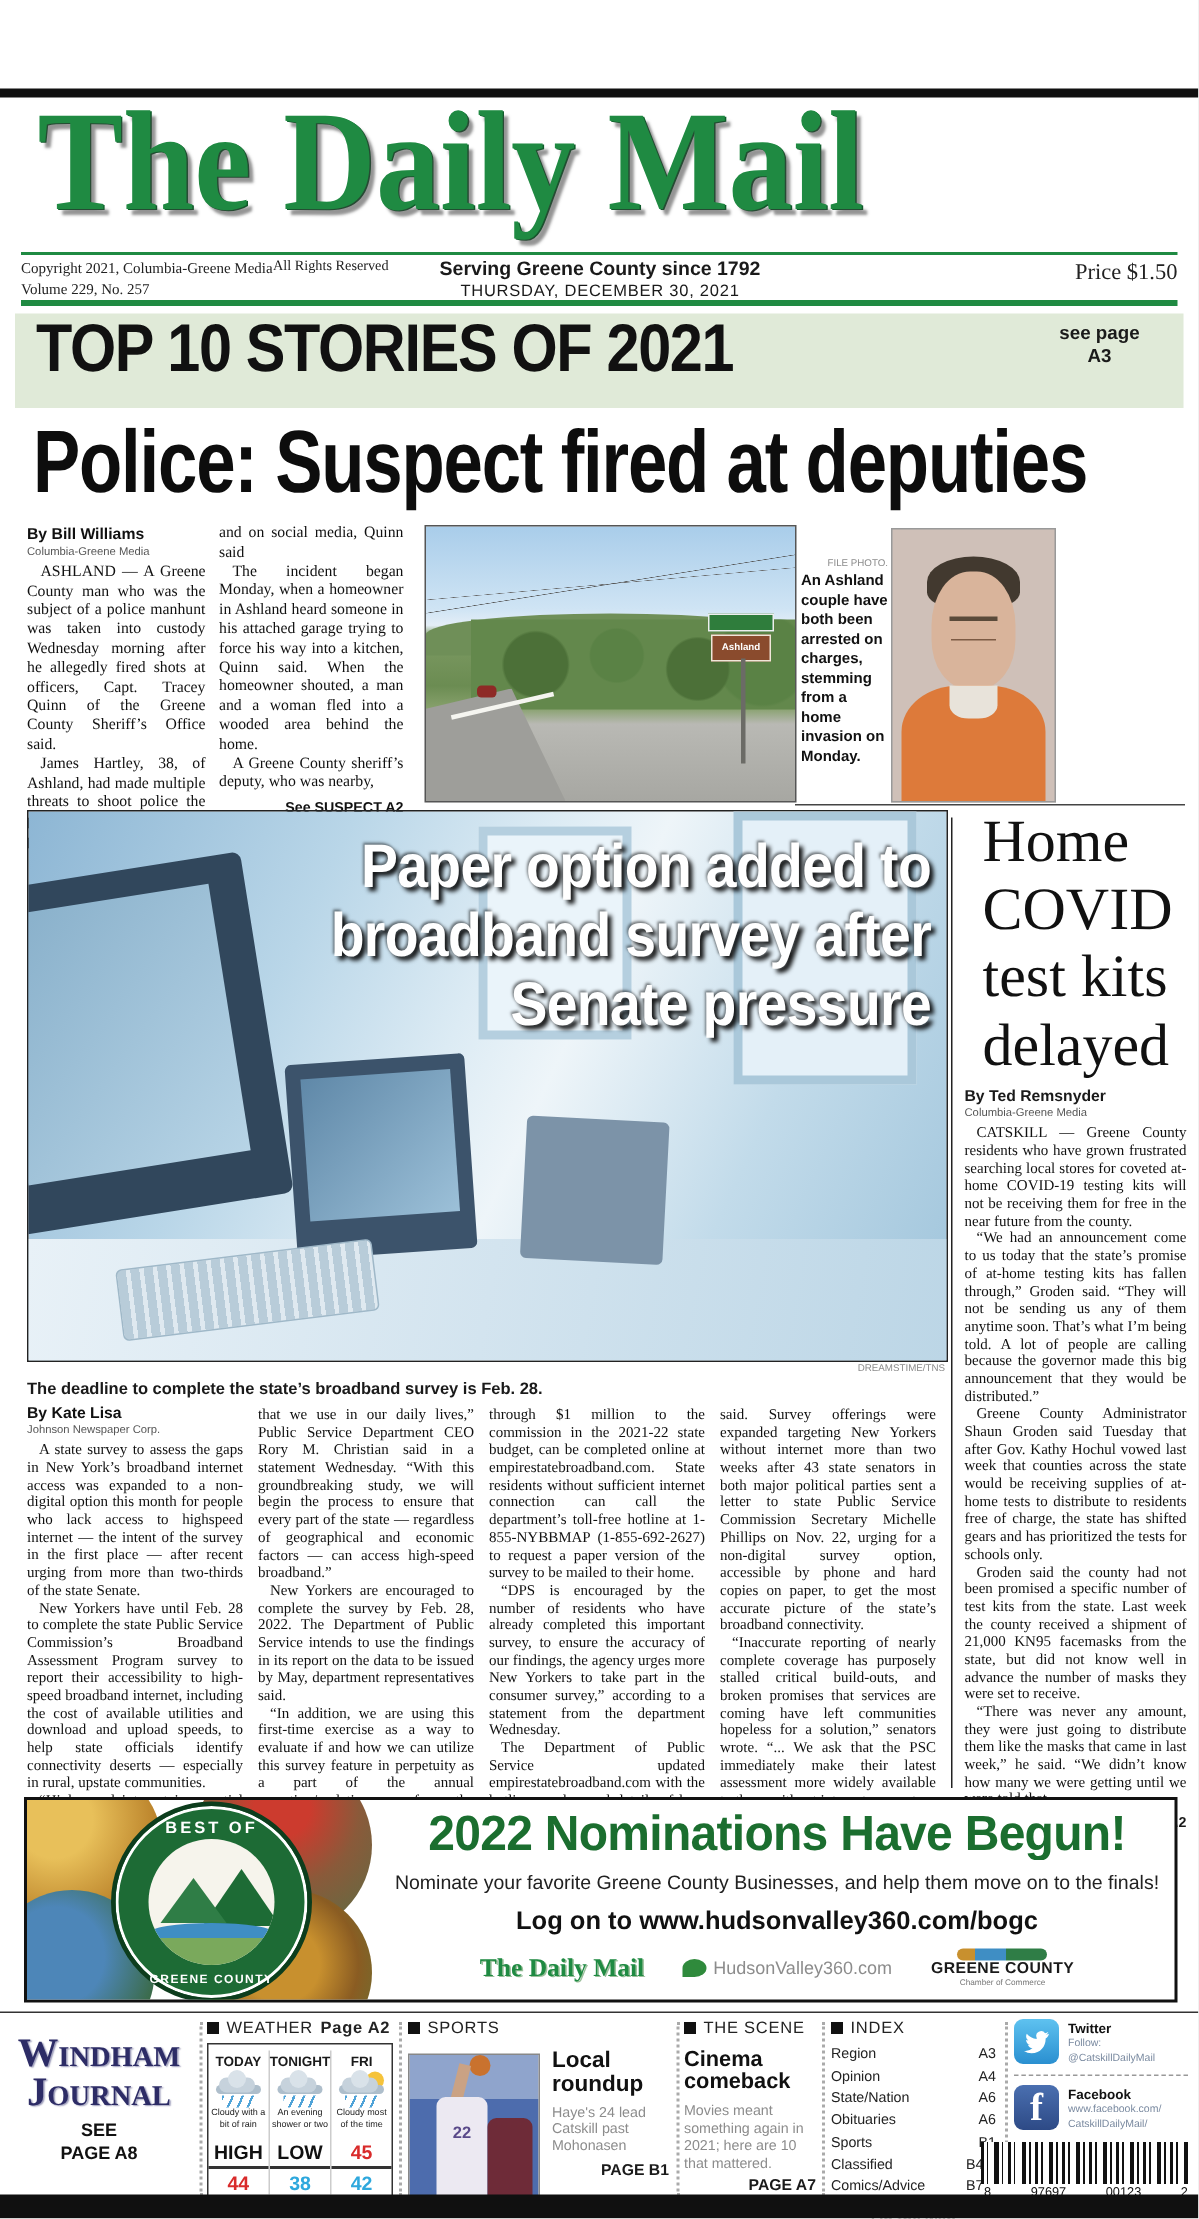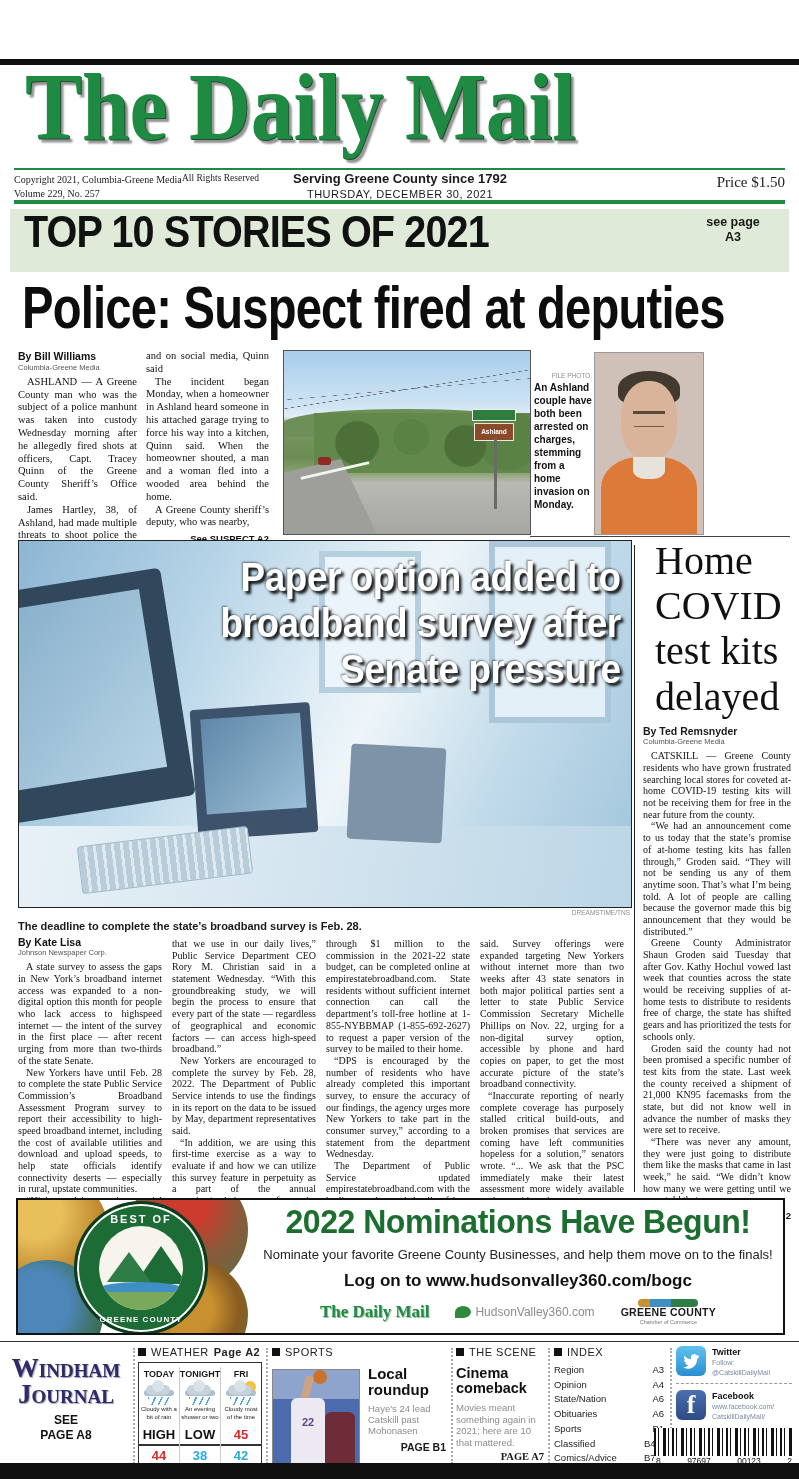--- a/index.html
+++ b/index.html
@@ -188,21 +188,21 @@
   .sp-ball{position:absolute;left:40px;top:0px;width:14px;height:14px;border-radius:50%;background:#c9722e;}
   .sp-p2{position:absolute;left:52px;top:42px;width:30px;height:56px;background:#6e2b38;border-radius:6px 6px 0 0;}
   .sp-text{position:absolute;left:96px;top:20px;width:78px;}
   .sp-title{font-weight:bold;font-size:15px;line-height:1.05;color:#111;}
   .sp-desc{font-size:9.5px;color:#8c8c8c;line-height:1.2;margin-top:5px;}
   .sp-page{font-weight:bold;font-size:10.5px;text-align:right;margin-top:4px;}
 
   .scene{left:456px;top:1346px;width:88px;}
   .sc-title{font-weight:bold;font-size:14.5px;line-height:1.05;margin-top:8px;color:#111;}
   .sc-desc{font-size:9.5px;color:#8c8c8c;line-height:1.2;margin-top:6px;}
-  .sc-page{font-weight:bold;font-size:10.5px;text-align:right;margin-top:3px;font-family:Liberation Serif, serif;}
+  .sc-page{font-weight:bold;font-size:10.5px;text-align:right;margin-top:3px;}
 
   .index{left:554px;top:1346px;width:110px;}
   .ix-rows{margin-top:5px;font-size:9.5px;line-height:1.55;color:#222;}
   .ix-row{display:flex;justify-content:space-between;}
   .ix-div{border-top:1px dashed #999;margin-top:4px;padding-top:3px;text-align:center;}
   .ix-web{font-weight:bold;font-size:10.5px;}
 
   .social{left:676px;top:1346px;width:116px;}
   .soc-card{display:flex;gap:6px;align-items:flex-start;}
   .tw-icon{width:30px;height:30px;border-radius:6px;background:linear-gradient(180deg,#5ec2f0,#2a8fd0);flex:0 0 30px;

